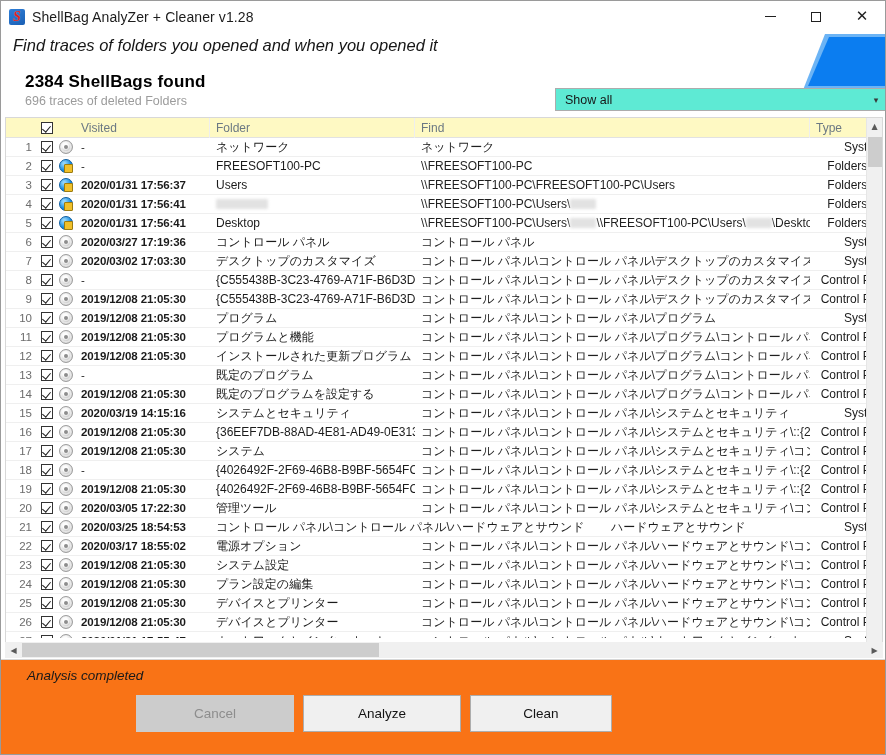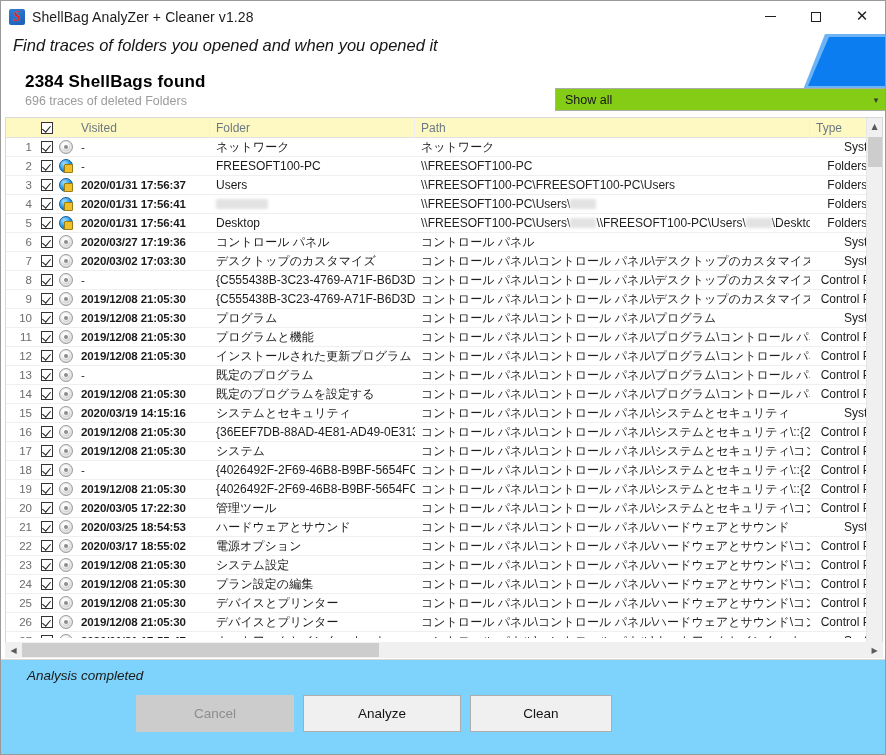--- a/index.html
+++ b/index.html
@@ -109,21 +109,21 @@
     color: #9b9b9b;
     margin-top: 2px;
     white-space: nowrap;
   }
 
   
   #filter-combo {
     position: absolute;
     left: 554px; top: 87px;
     width: 332px; height: 23px;
-    background: #84cc16;
+    background: #5eead4;
     border: 1px solid #acacac;
     border-right: none;
     display: flex;
     align-items: center;
     cursor: default;
   }
   #filter-combo-text {
     font-size: 12.5px;
     color: #171717;
     margin-left: 9px;
@@ -319,21 +319,21 @@
     width: 357px; height: 14px;
     background: #cdcdcd;
     cursor: default;
   }
 
   
   #footer {
     position: absolute;
     left: 0; top: 658px;
     width: 884px; height: 95px;
-    background: #7dd3fc;
+    background: #f97316;
     border-top: 1px solid #d6d6d6;
   }
   #status-text {
     position: absolute;
     left: 26px; top: 8px;
     font-size: 13.5px;
     font-style: italic;
     color: #191919;
     white-space: nowrap;
   }
@@ -399,21 +399,21 @@
   <div id="grid-wrap">
 
     <div id="grid-header">
       <div class="hcell h-num"></div>
       <div class="hcell h-chk">
         <span class="chk checked"></span>
       </div>
       <div class="hcell h-icon"></div>
       <div class="hcell h-visited">Visited</div>
       <div class="hcell h-folder">Folder</div>
-      <div class="hcell h-path">Path</div>
+      <div class="hcell h-path">Find</div>
       <div class="hcell h-type">Type</div>
     </div>
 
     <div id="grid-body">
         <div class="grow">
           <div class="cell c-num">1</div>
           <div class="cell c-chk">
             <span class="chk checked"></span>
           </div>
           <div class="cell c-icon">
@@ -673,22 +673,22 @@
         </div>
         <div class="grow">
           <div class="cell c-num">21</div>
           <div class="cell c-chk">
             <span class="chk checked"></span>
           </div>
           <div class="cell c-icon">
             <span class="ico ico-gear"></span>
           </div>
           <div class="cell c-visited">2020/03/25 18:54:53</div>
+          <div class="cell c-path">コントロール パネル\コントロール パネル\ハードウェアとサウンド</div>
           <div class="cell c-folder">ハードウェアとサウンド</div>
-          <div class="cell c-path">コントロール パネル\コントロール パネル\ハードウェアとサウンド</div>
           <div class="cell c-type">System</div>
         </div>
         <div class="grow">
           <div class="cell c-num">22</div>
           <div class="cell c-chk">
             <span class="chk checked"></span>
           </div>
           <div class="cell c-icon">
             <span class="ico ico-gear"></span>
           </div>

